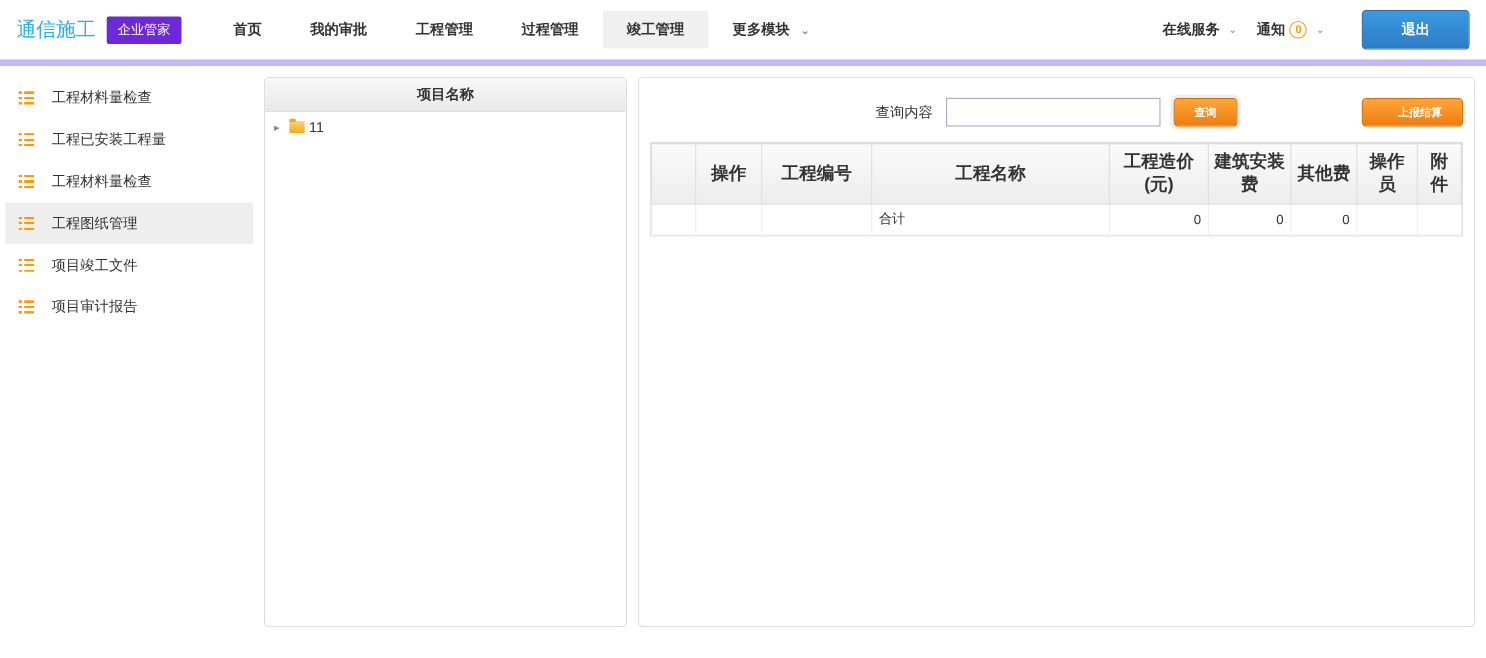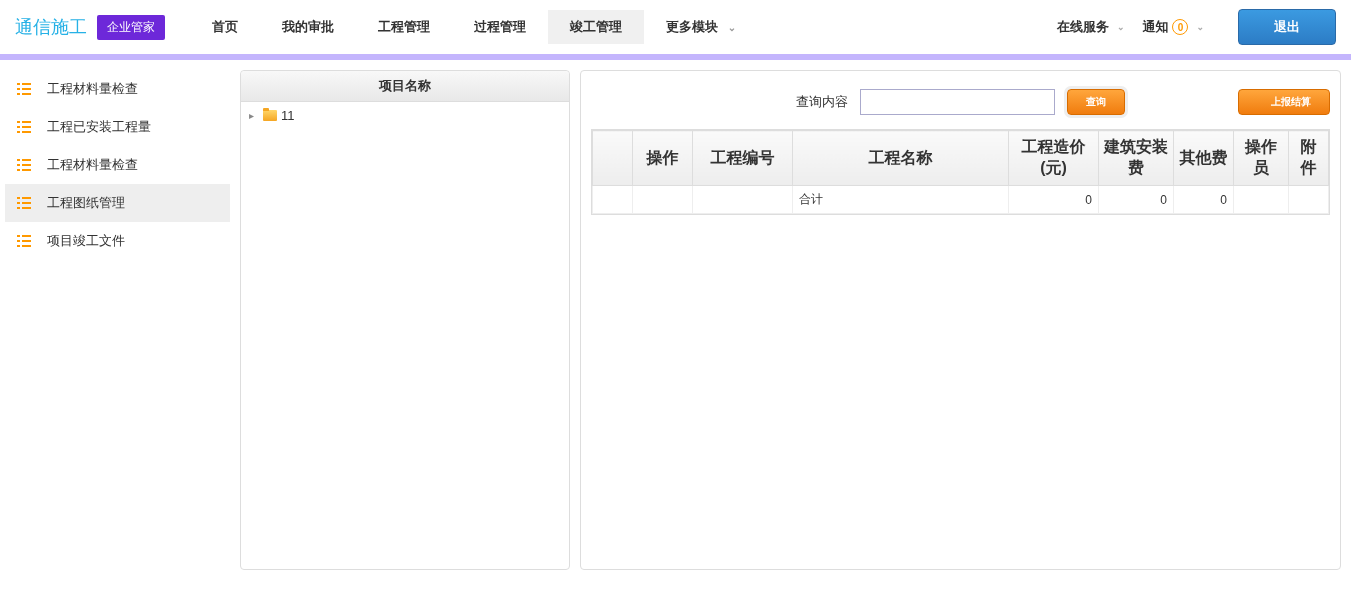--- a/index.html
+++ b/index.html
@@ -100,20 +100,24 @@
       <span>工程材料量检查</span>
     </div>
     <div class="sidebar-item selected">
       <span class="list-icon"></span>
       <span>工程图纸管理</span>
     </div>
     <div class="sidebar-item">
       <span class="list-icon"></span>
       <span>项目竣工文件</span>
     </div>
+    <div class="sidebar-item">
+      <span class="list-icon"></span>
+      <span>项目审计报告</span>
+    </div>
   </div>
 
   <div class="panel tree-panel">
     <div class="panel-header">项目名称</div>
     <div class="tree-body">
       <div class="tree-node">
         <span class="expand-handle">▸</span>
         <span class="folder-icon"></span>
         <span>11</span>
       </div>

